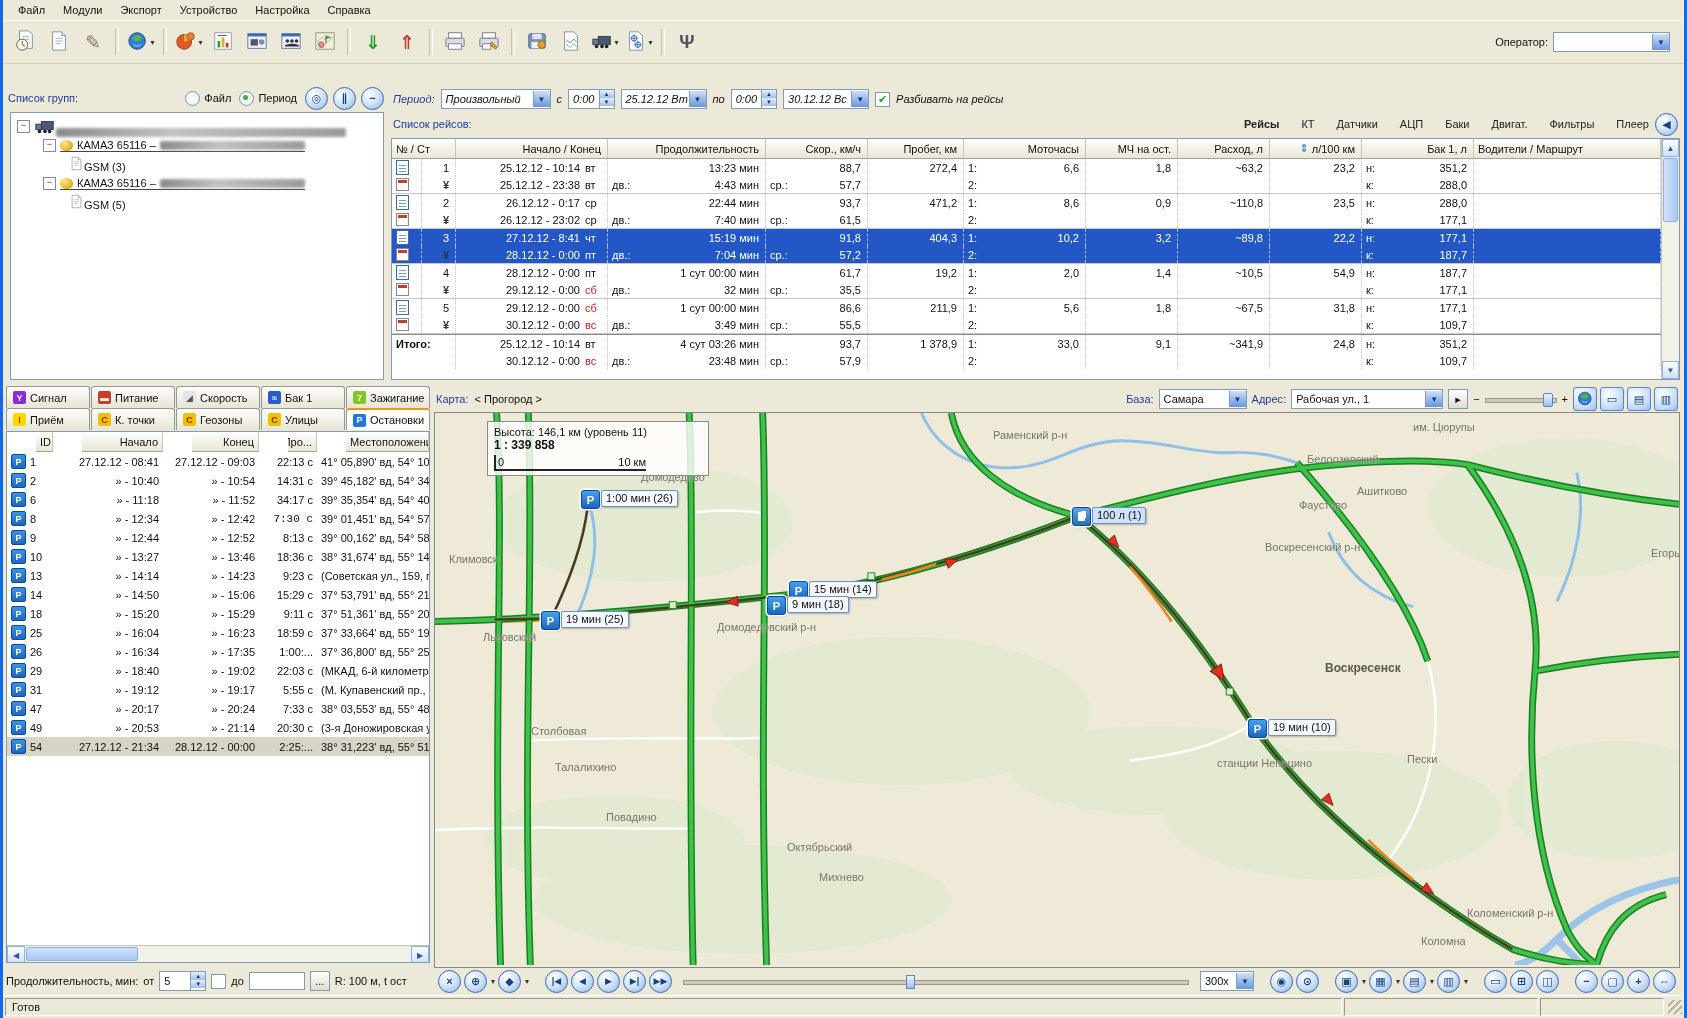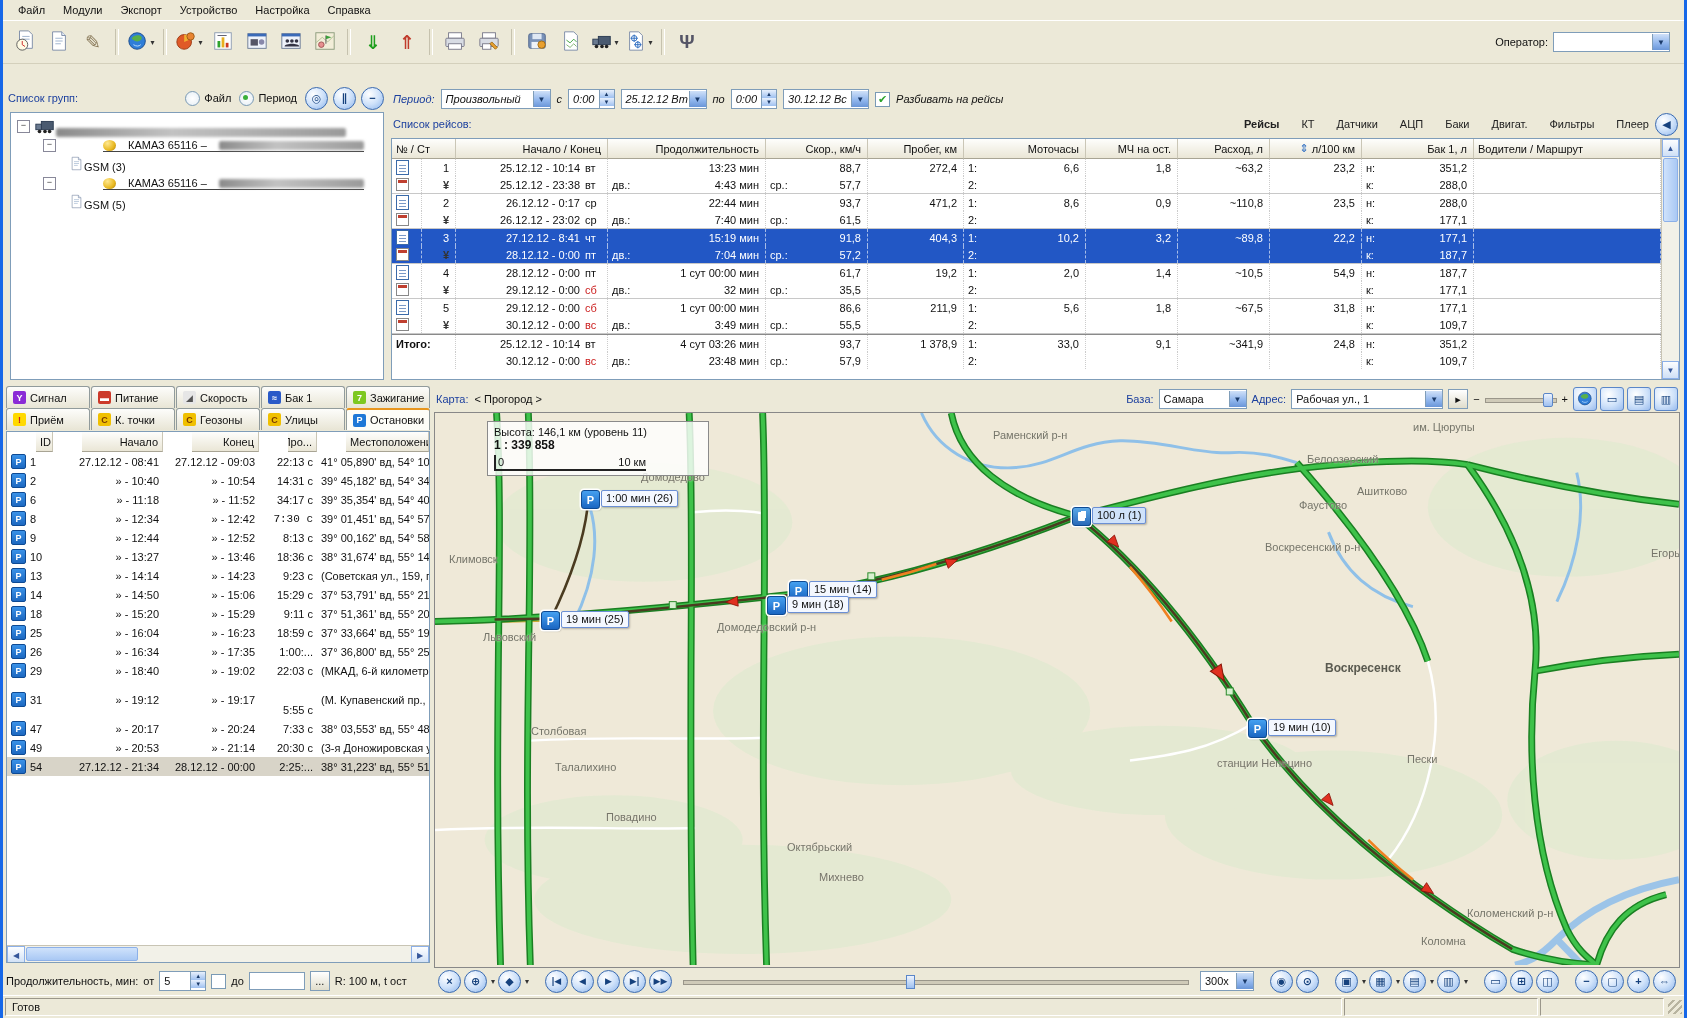--- a/index.html
+++ b/index.html
@@ -41,21 +41,21 @@
   
   .main{position:absolute;top:84px;bottom:20px;left:0;right:0;}
   .groups-panel{position:absolute;left:3px;top:2px;width:380px;height:294px;}
   .gp-head{height:24px;display:flex;align-items:center;gap:8px;padding:0 2px;}
   .gp-head .sp{flex:1;}
   .tree{position:absolute;top:26px;left:4px;right:2px;bottom:0;overflow:hidden;padding-top:4px;}
   .trow2{display:flex;align-items:center;gap:4px;height:19px;}
   .exp{width:11px;height:11px;border:1px solid #889;background:#fff;font-size:9px;line-height:9px;text-align:center;color:#333;flex:none;}
   .redact{display:inline-block;height:9px;border-radius:2px;background:linear-gradient(90deg,#8a8a8a,#c2c2c2 40%,#9a9a9a);filter:blur(1.5px);}
   .gsphere{width:13px;height:11px;border-radius:50%;background:radial-gradient(circle at 35% 30%,#ffe890,#e8b820 60%,#a87808);flex:none;}
-  .underl{border-bottom:1px solid #444;display:inline-flex;align-items:center;gap:12px;margin-left:43px;}
+  .underl{border-bottom:1px solid #444;display:inline-flex;align-items:center;gap:4px;}
   
   .trips-panel{position:absolute;left:388px;top:2px;right:4px;height:294px;}
   .period-row{height:26px;display:flex;align-items:center;gap:6px;padding:0 2px;font-style:italic;}
   .list-row{height:24px;display:flex;align-items:center;padding:0 2px;gap:6px;}
   .list-row .ltabs{margin-left:auto;display:flex;gap:22px;}
   .ltab{color:#222;}
   .ltab.act{font-weight:bold;}
   .trips-box{position:absolute;top:52px;left:0;right:0;bottom:0;display:flex;}
   .tgridwrap{flex:1;overflow:hidden;}
   .tgrid{display:grid;grid-template-columns:30px 34px 152px 158px 102px 96px 122px 92px 92px 92px 112px minmax(0,1fr);}
@@ -906,21 +906,21 @@
               <span class="scell"><span class="pico">P</span>29</span>
               <span class="scell" style="justify-content: flex-end;">» - 18:40</span>
               <span class="scell" style="justify-content: flex-end;">» - 19:02</span>
               <span class="scell" style="justify-content: flex-end;">22:03 с</span>
               <span class="scell">(МКАД, 6-й километр,</span>
             </div>
             <div class="sgrid srow">
               <span class="scell"><span class="pico">P</span>31</span>
               <span class="scell" style="justify-content: flex-end;">» - 19:12</span>
               <span class="scell" style="justify-content: flex-end;">» - 19:17</span>
-              <span class="scell" style="justify-content: flex-end; margin-top: 20px;">5:55 с</span>
+              <span class="scell" style="justify-content: flex-end;">5:55 с</span>
               <span class="scell">(М. Купавенский пр.,</span>
             </div>
             <div class="sgrid srow">
               <span class="scell"><span class="pico">P</span>47</span>
               <span class="scell" style="justify-content: flex-end;">» - 20:17</span>
               <span class="scell" style="justify-content: flex-end;">» - 20:24</span>
               <span class="scell" style="justify-content: flex-end;">7:33 с</span>
               <span class="scell">38° 03,553' вд, 55° 48</span>
             </div>
             <div class="sgrid srow">

